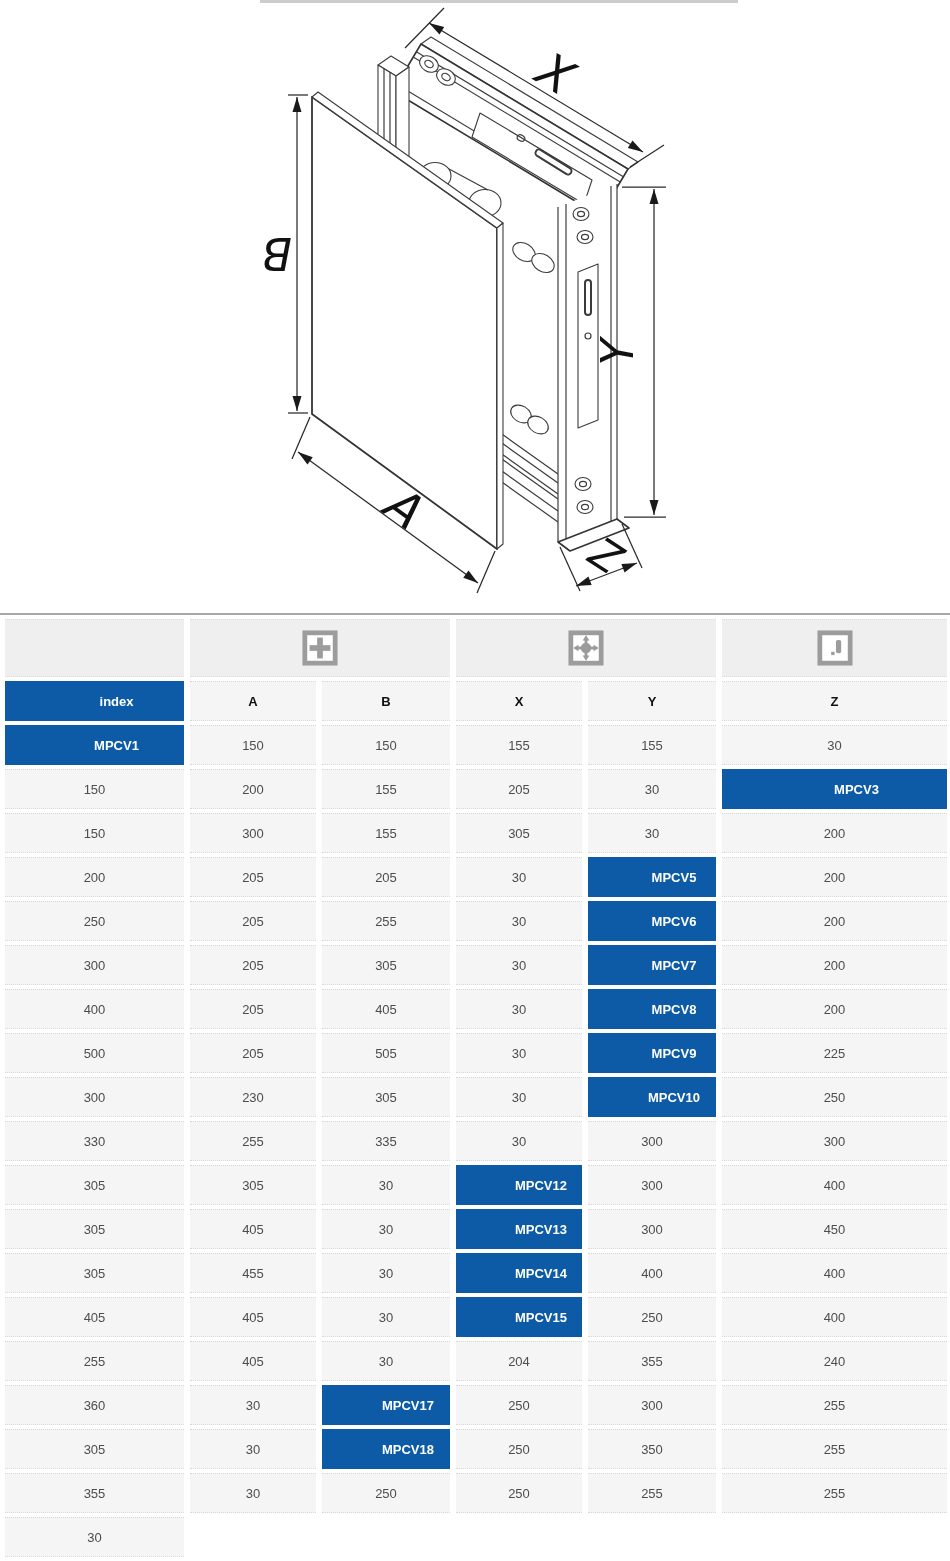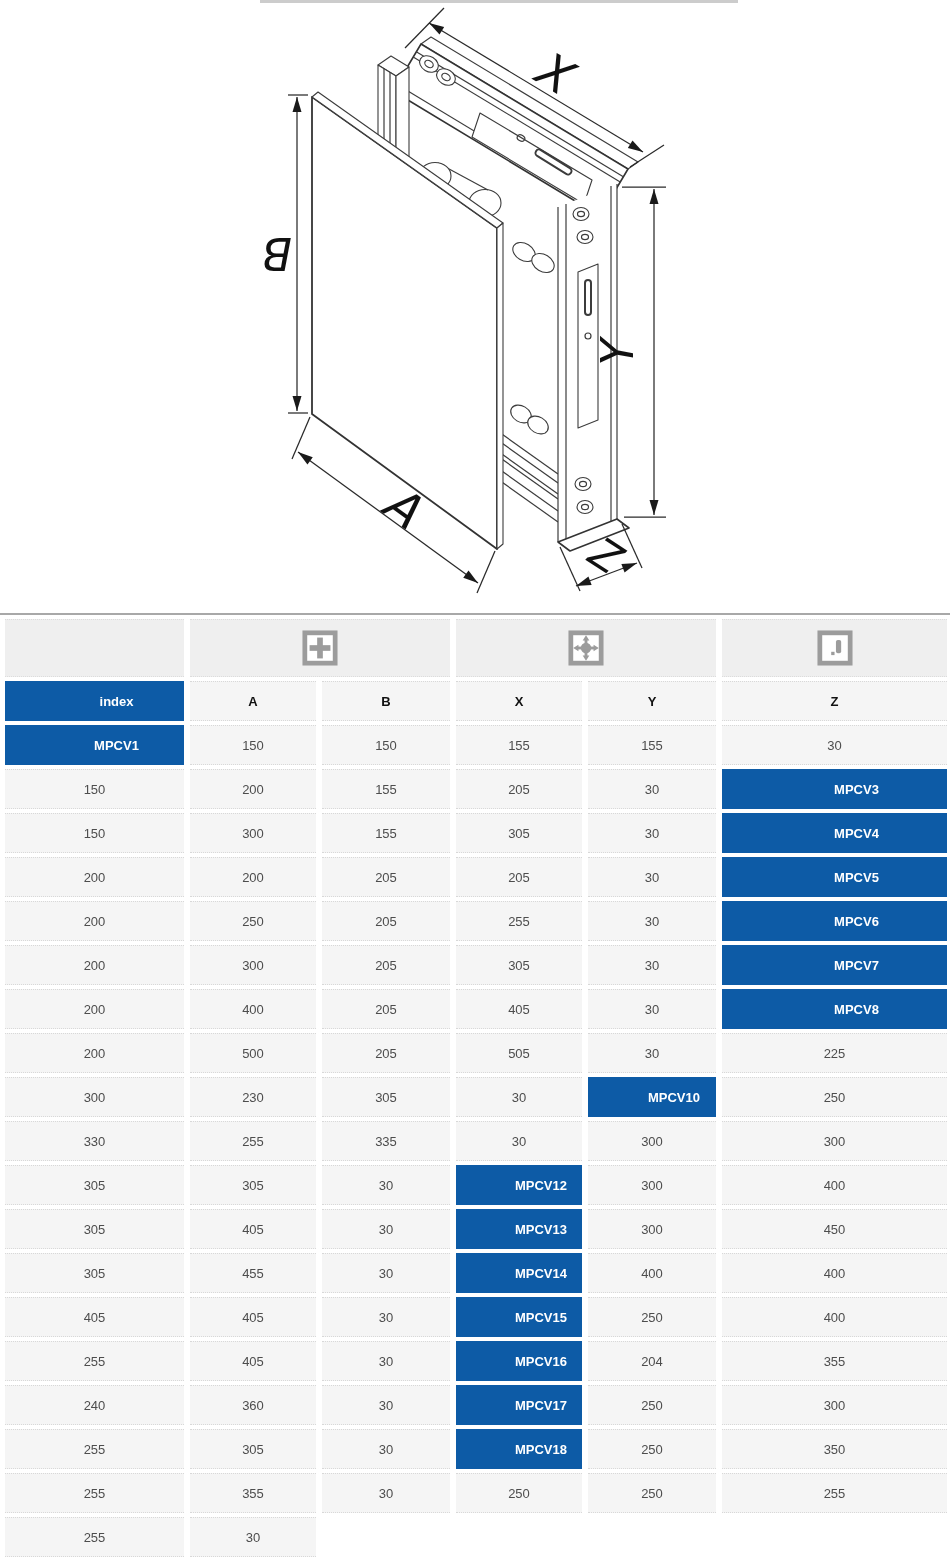--- a/index.html
+++ b/index.html
@@ -222,21 +222,20 @@
   <div class="cell light">205</div>
   <div class="cell light">30</div>
 
   <div class="cell blue">MPCV3</div>
   <div class="cell light">150</div>
   <div class="cell light">300</div>
   <div class="cell light">155</div>
   <div class="cell light">305</div>
   <div class="cell light">30</div>
 
-  <div class="cell blue">MPCV4</div>
   <div class="cell light">200</div>
   <div class="cell light">200</div>
   <div class="cell light">205</div>
   <div class="cell light">205</div>
   <div class="cell light">30</div>
 
   <div class="cell blue">MPCV5</div>
   <div class="cell light">200</div>
   <div class="cell light">250</div>
   <div class="cell light">205</div>
@@ -257,20 +256,21 @@
   <div class="cell light">405</div>
   <div class="cell light">30</div>
 
   <div class="cell blue">MPCV8</div>
   <div class="cell light">200</div>
   <div class="cell light">500</div>
   <div class="cell light">205</div>
   <div class="cell light">505</div>
   <div class="cell light">30</div>
 
+  <div class="cell blue">MPCV9</div>
   <div class="cell light">225</div>
   <div class="cell light">300</div>
   <div class="cell light">230</div>
   <div class="cell light">305</div>
   <div class="cell light">30</div>
 
   <div class="cell blue">MPCV10</div>
   <div class="cell light">250</div>
   <div class="cell light">330</div>
   <div class="cell light">255</div>
@@ -304,21 +304,20 @@
   <div class="cell light">405</div>
   <div class="cell light">30</div>
 
   <div class="cell blue">MPCV15</div>
   <div class="cell light">250</div>
   <div class="cell light">400</div>
   <div class="cell light">255</div>
   <div class="cell light">405</div>
   <div class="cell light">30</div>
 
-  <div class="cell blue">MPCV16</div>
   <div class="cell light">204</div>
   <div class="cell light">355</div>
   <div class="cell light">240</div>
   <div class="cell light">360</div>
   <div class="cell light">30</div>
 
   <div class="cell blue">MPCV17</div>
   <div class="cell light">250</div>
   <div class="cell light">300</div>
   <div class="cell light">255</div>

